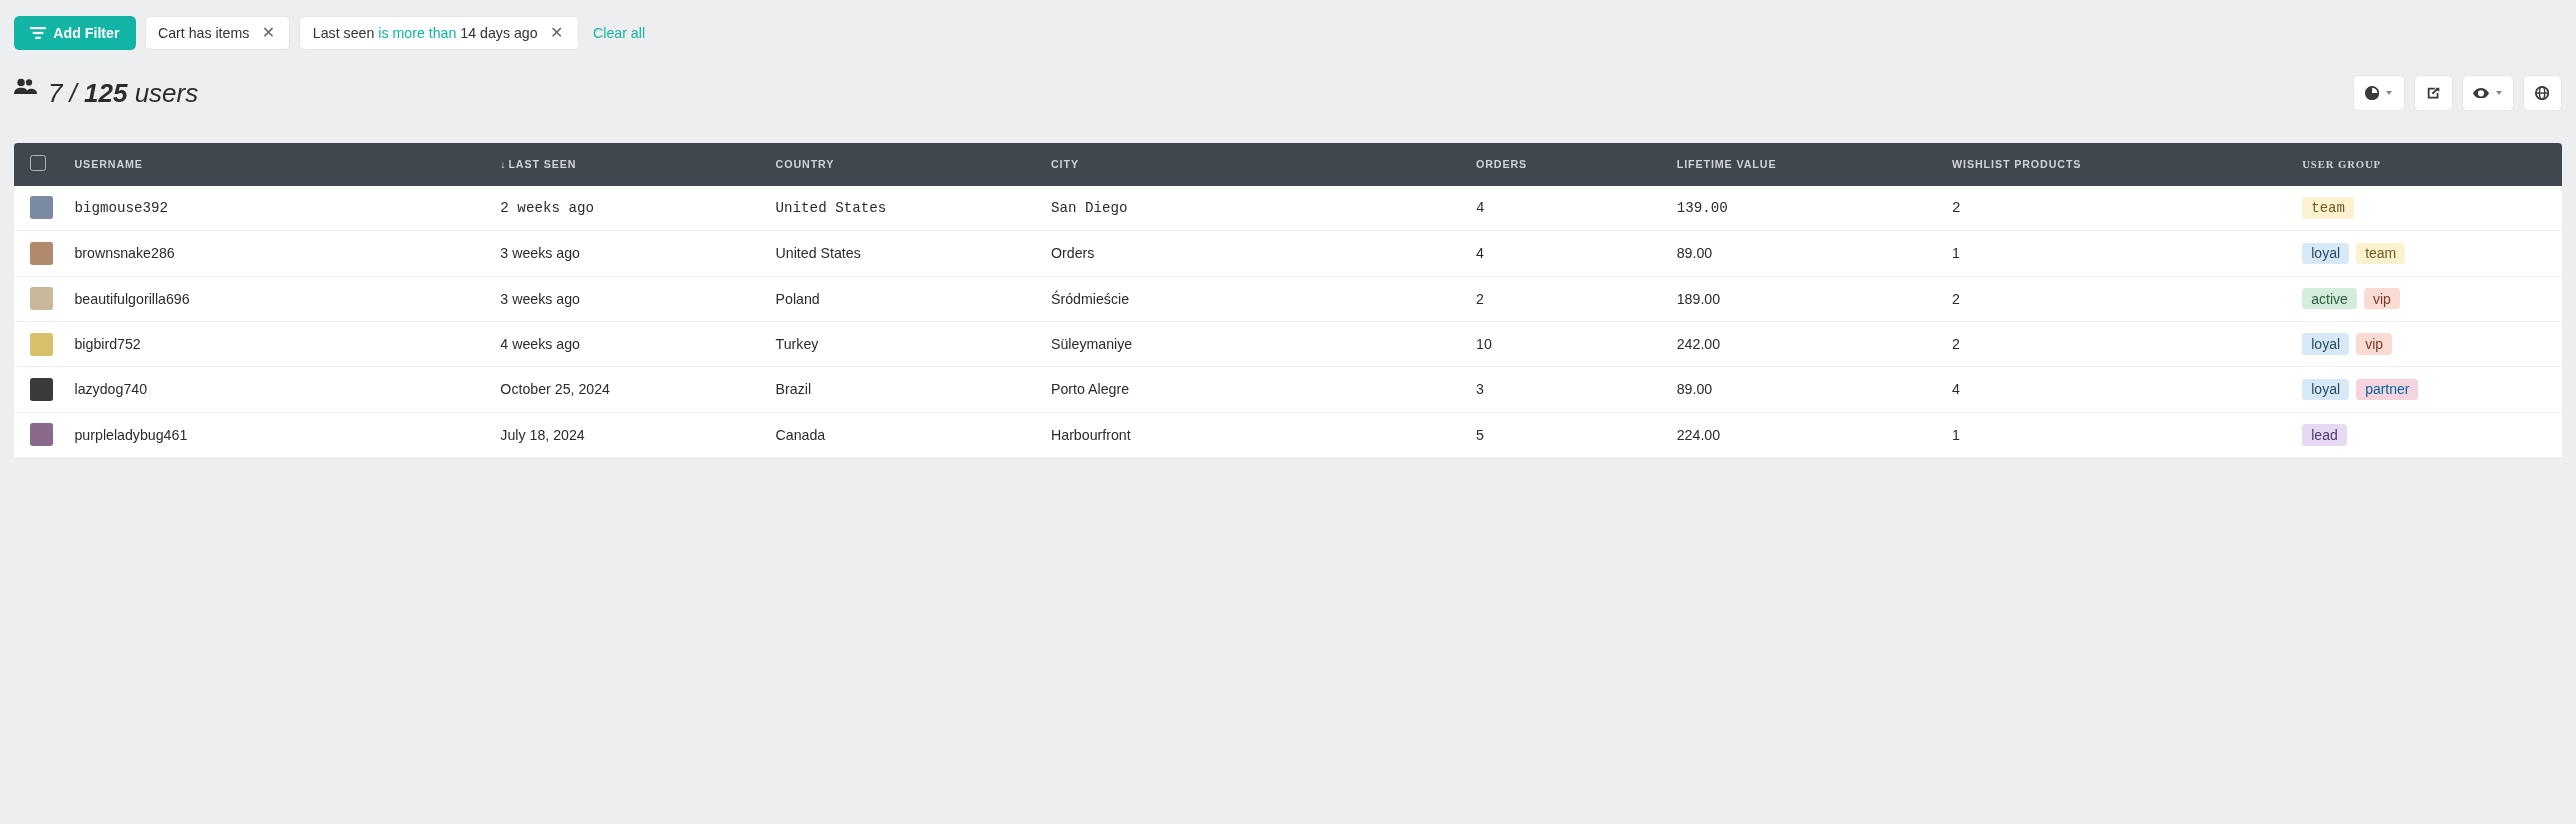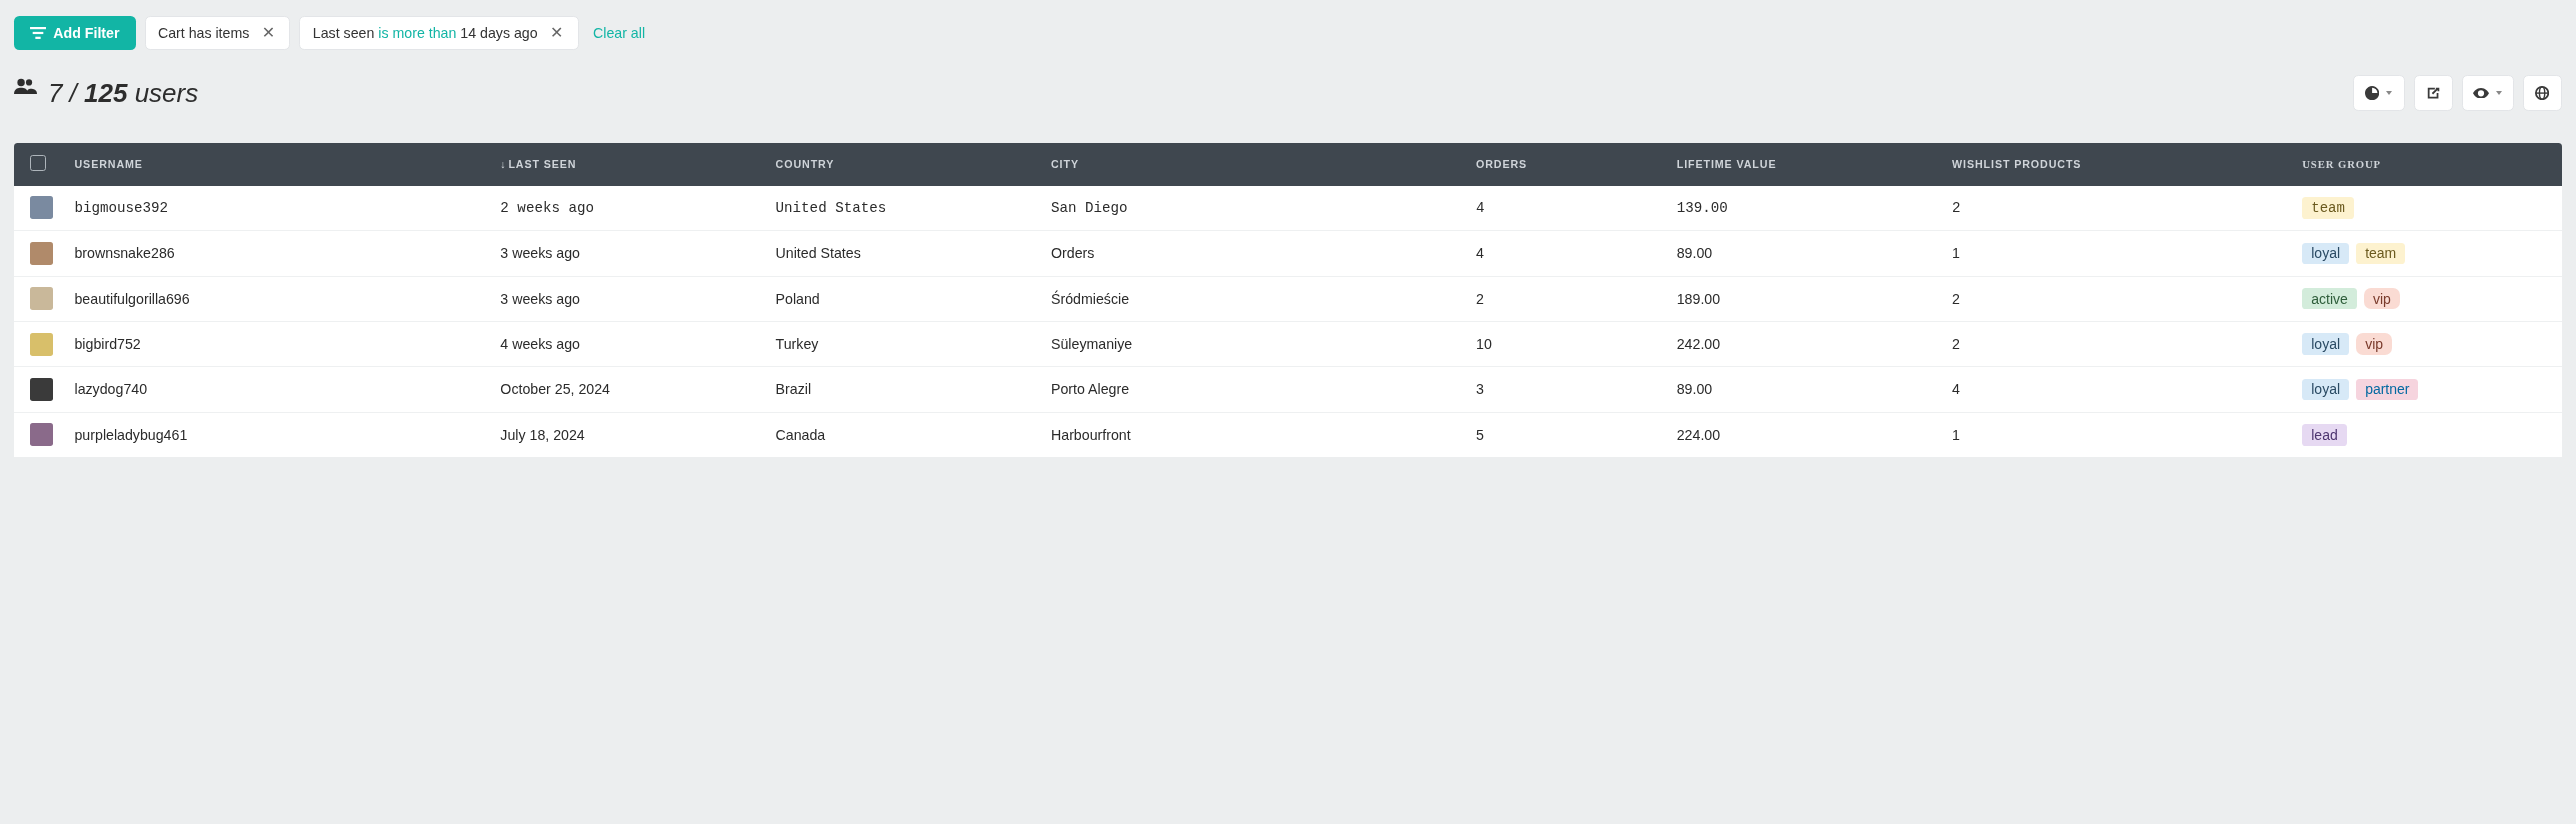--- a/index.html
+++ b/index.html
@@ -144,21 +144,21 @@
   .tags { display: flex; gap: 7.1px; flex-wrap: wrap; }
   .tag {
     display: inline-block;
     padding: 2.7px 9px;
     border-radius: 3.6px;
     font-size: 14px;
   }
   .tag-team    { background: #fdf2cf; color: #6b5a1e; }
   .tag-loyal   { background: #d7e9f7; color: #2a4a63; }
   .tag-active  { background: #d3ecdb; color: #2e5d3a; }
-  .tag-vip     { background: #fadbd3; color: #7a3a2b; border-radius: 7px; }
+  .tag-vip     { background: #fadbd3; color: #7a3a2b; }
   .tag-lead    { background: #e6d9f2; color: #4d3570; }
   .tag-partner { background: #f6d4de; color: #0369a1; }
 
   
   .col-username { width: 17%; }
   .col-lastseen { width: 11%; }
   .col-country  { width: 11%; }
   .col-city     { width: 17%; }
   .col-orders   { width: 8%; }
   .col-ltv      { width: 11%; }

